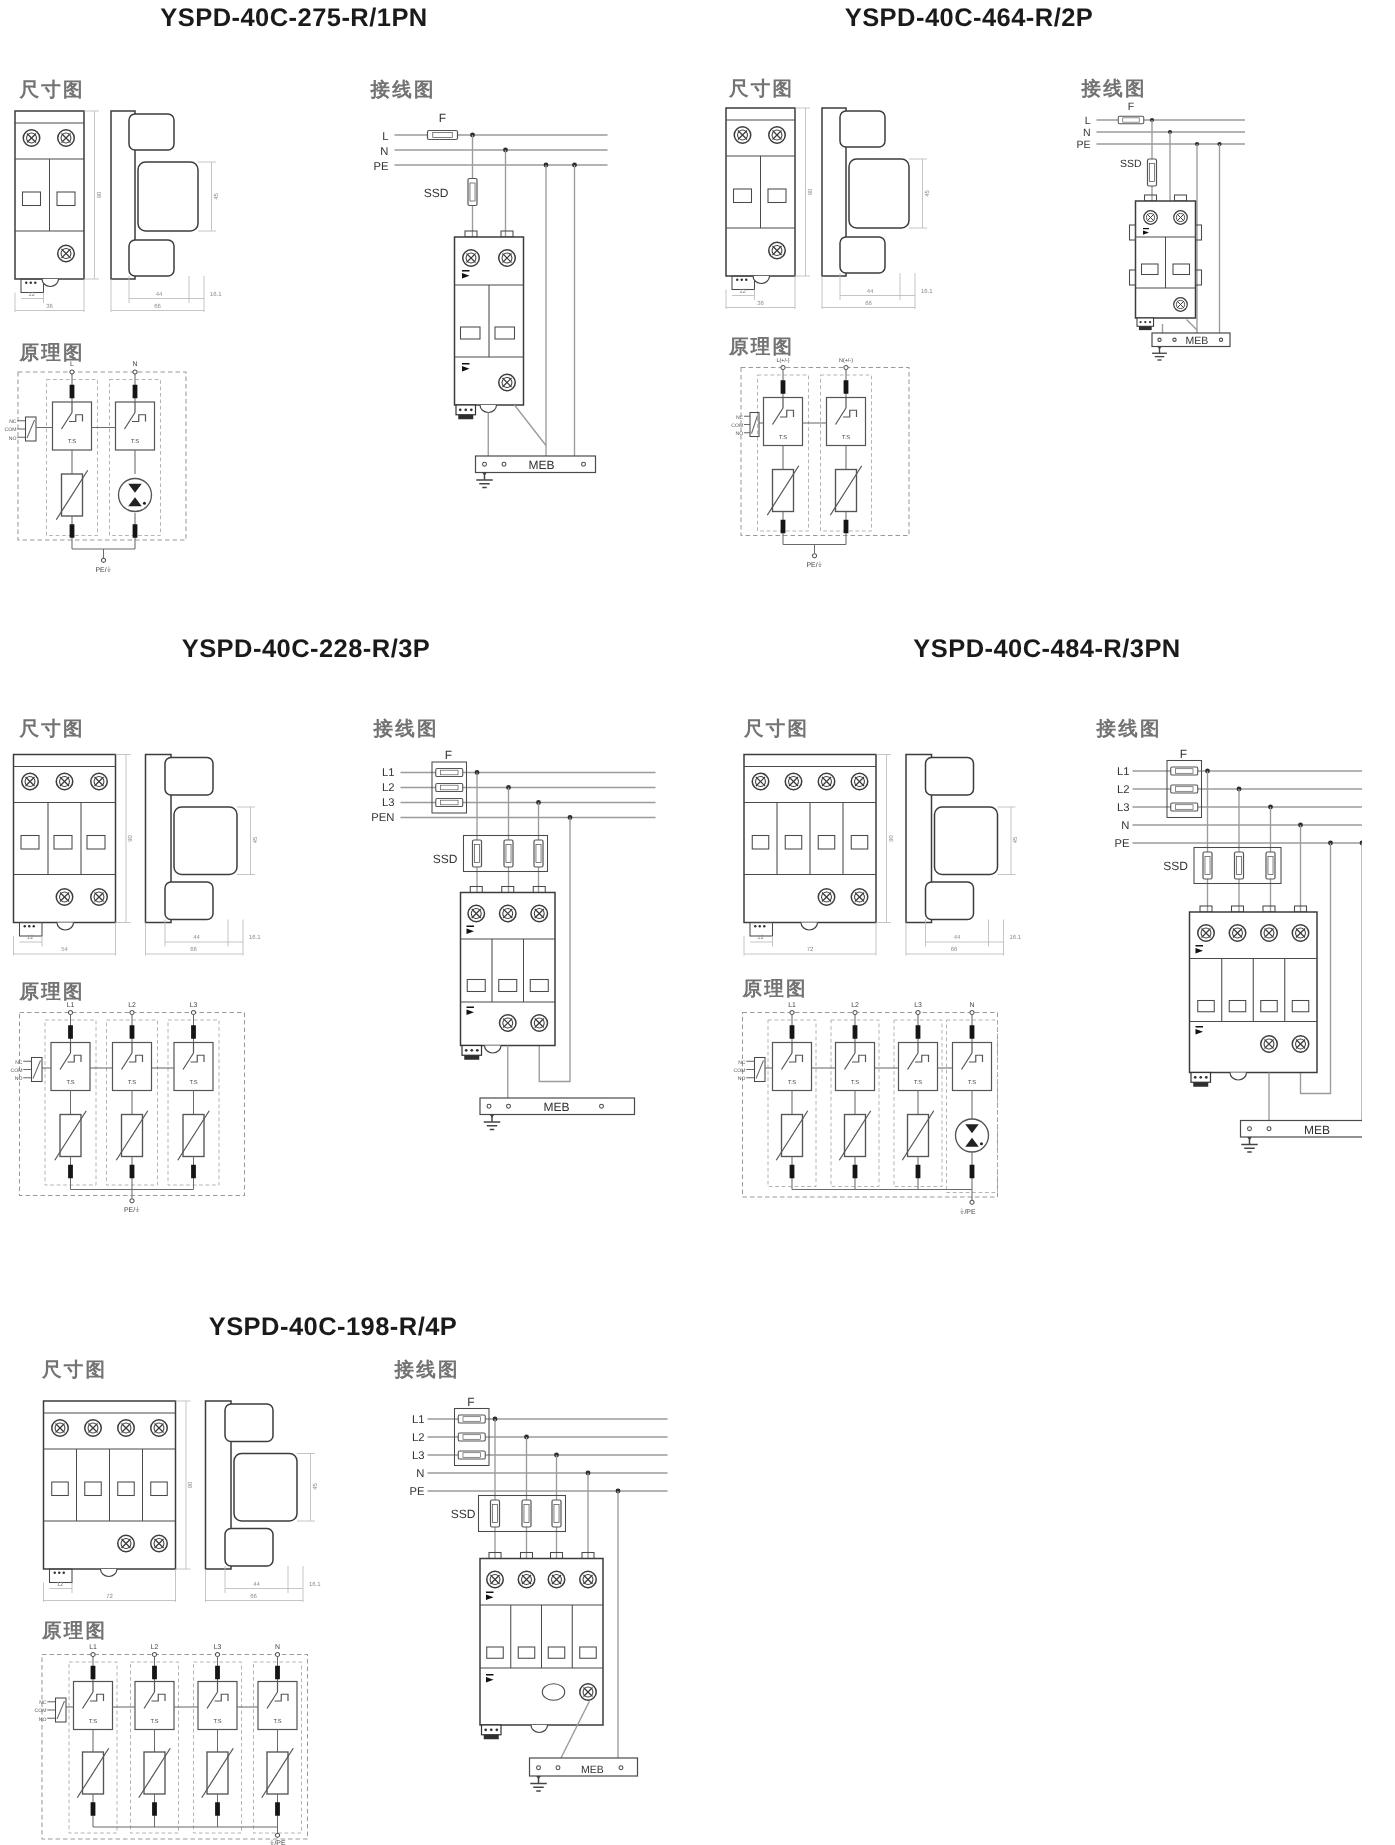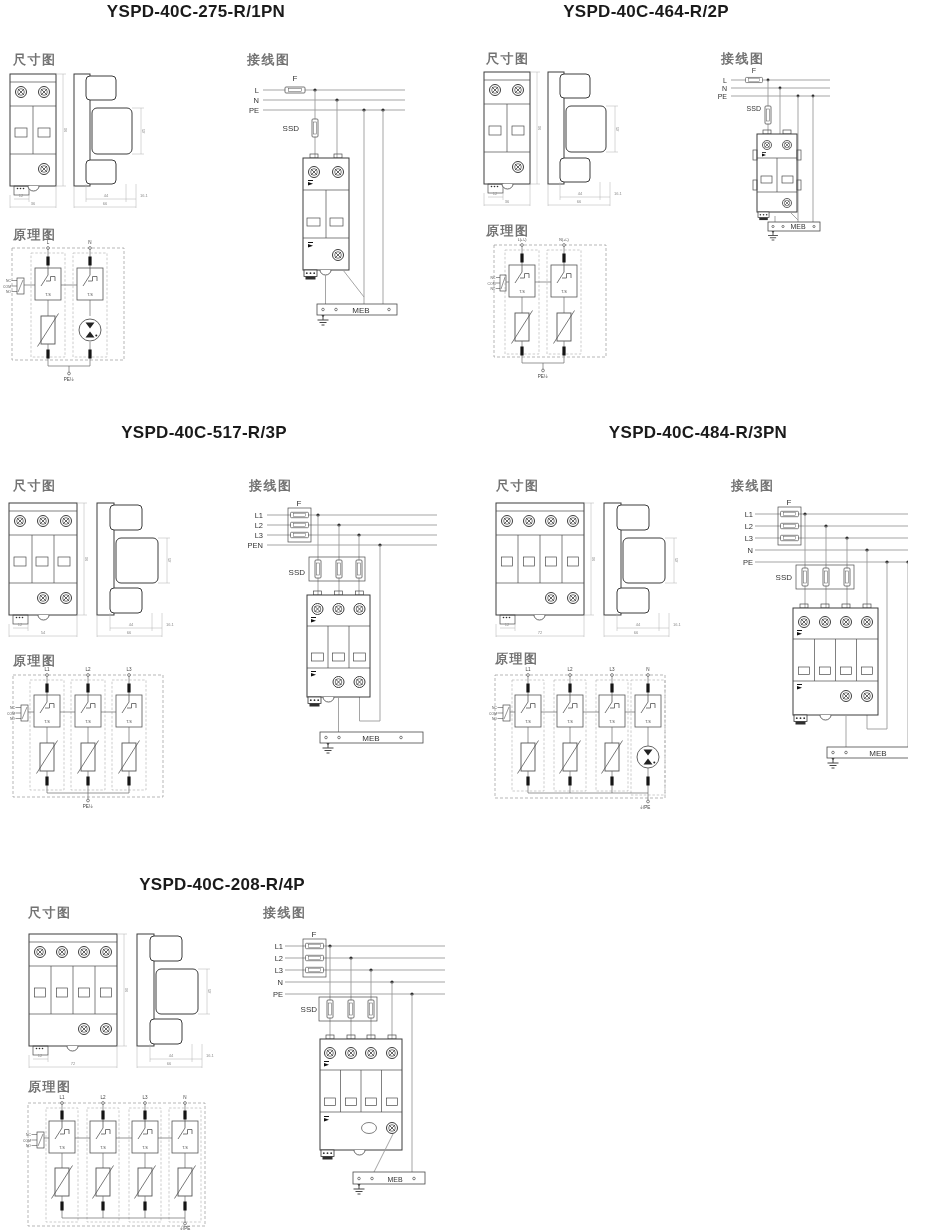--- a/index.html
+++ b/index.html
@@ -380,21 +380,21 @@
   <line x1="6" y1="44.5" x2="10" y2="44.5" class="sl"></line>
       <line x1="6" y1="50" x2="10" y2="50" class="sl"></line>
       <line x1="6" y1="55.5" x2="10" y2="55.5" class="sl"></line>
   <rect x="10" y="42" width="6" height="16" class="dvn"></rect>
       <line x1="11" y1="56" x2="15" y2="44" class="sl"></line>
   <line x1="16" y1="49" x2="19" y2="49" class="sl"></line>
       <line x1="45" y1="49" x2="61" y2="49" class="sl"></line>
 </svg>
 
 
-<h2 class="t" style="left:204px;top:423px">YSPD-40C-517-R/3P</h2>
+<h2 class="t" style="left:204px;top:423px">YSPD-40C-228-R/3P</h2>
 <div class="lbl" style="left:13px;top:477px">尺寸图</div>
 <div class="lbl" style="left:249px;top:477px">接线图</div>
 <div class="lbl" style="left:13px;top:652px">原理图</div>
 
 <svg class="abs" style="left:5px;top:495px" width="185" height="150" viewBox="0 0 185 150">
   <g>
     <rect x="4" y="8" width="68" height="112" class="dv"></rect>
     <line x1="4" y1="16" x2="72" y2="16" class="dvn"></line>
     <use href="#screw" x="15" y="26"></use>
         <use href="#screw" x="38" y="26"></use>
@@ -759,21 +759,21 @@
       <line x1="7.5" y1="56.5" x2="13" y2="56.5" class="sl"></line>
   <rect x="13" y="43" width="7" height="16" class="dvn"></rect>
       <line x1="14" y1="57" x2="19" y2="45" class="sl"></line>
   <line x1="20" y1="50" x2="25" y2="50" class="sl"></line>
       <line x1="51" y1="50" x2="67" y2="50" class="sl"></line>
       <line x1="93" y1="50" x2="109" y2="50" class="sl"></line>
       <line x1="135" y1="50" x2="145" y2="50" class="sl"></line>
 </svg>
 
 
-<h2 class="t" style="left:222px;top:875px">YSPD-40C-208-R/4P</h2>
+<h2 class="t" style="left:222px;top:875px">YSPD-40C-198-R/4P</h2>
 <div class="lbl" style="left:28px;top:904px">尺寸图</div>
 <div class="lbl" style="left:263px;top:904px">接线图</div>
 <div class="lbl" style="left:28px;top:1078px">原理图</div>
 
 <svg class="abs" style="left:25px;top:926px" width="200" height="150" viewBox="0 0 200 150">
   <g>
     <rect x="4" y="8" width="88" height="112" class="dv"></rect>
     <line x1="4" y1="16" x2="92" y2="16" class="dvn"></line>
     <use href="#screw" x="15" y="26"></use>
         <use href="#screw" x="37" y="26"></use>

